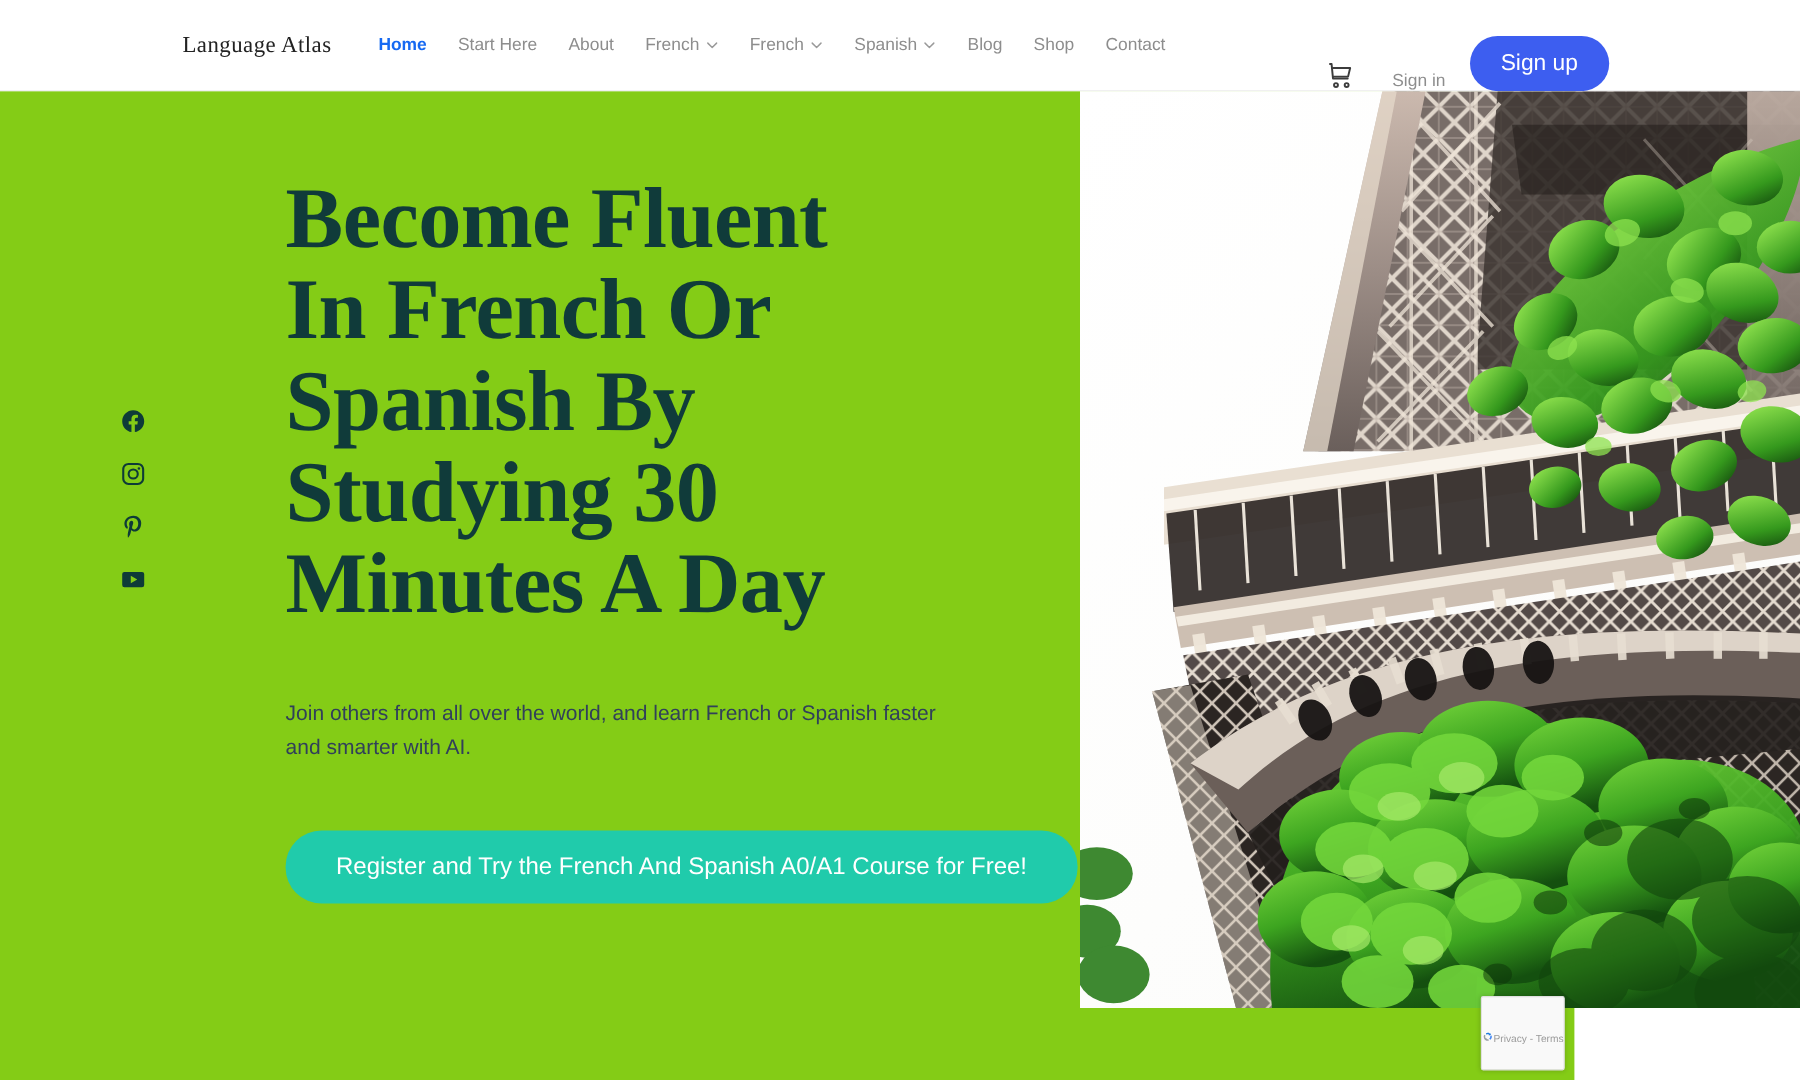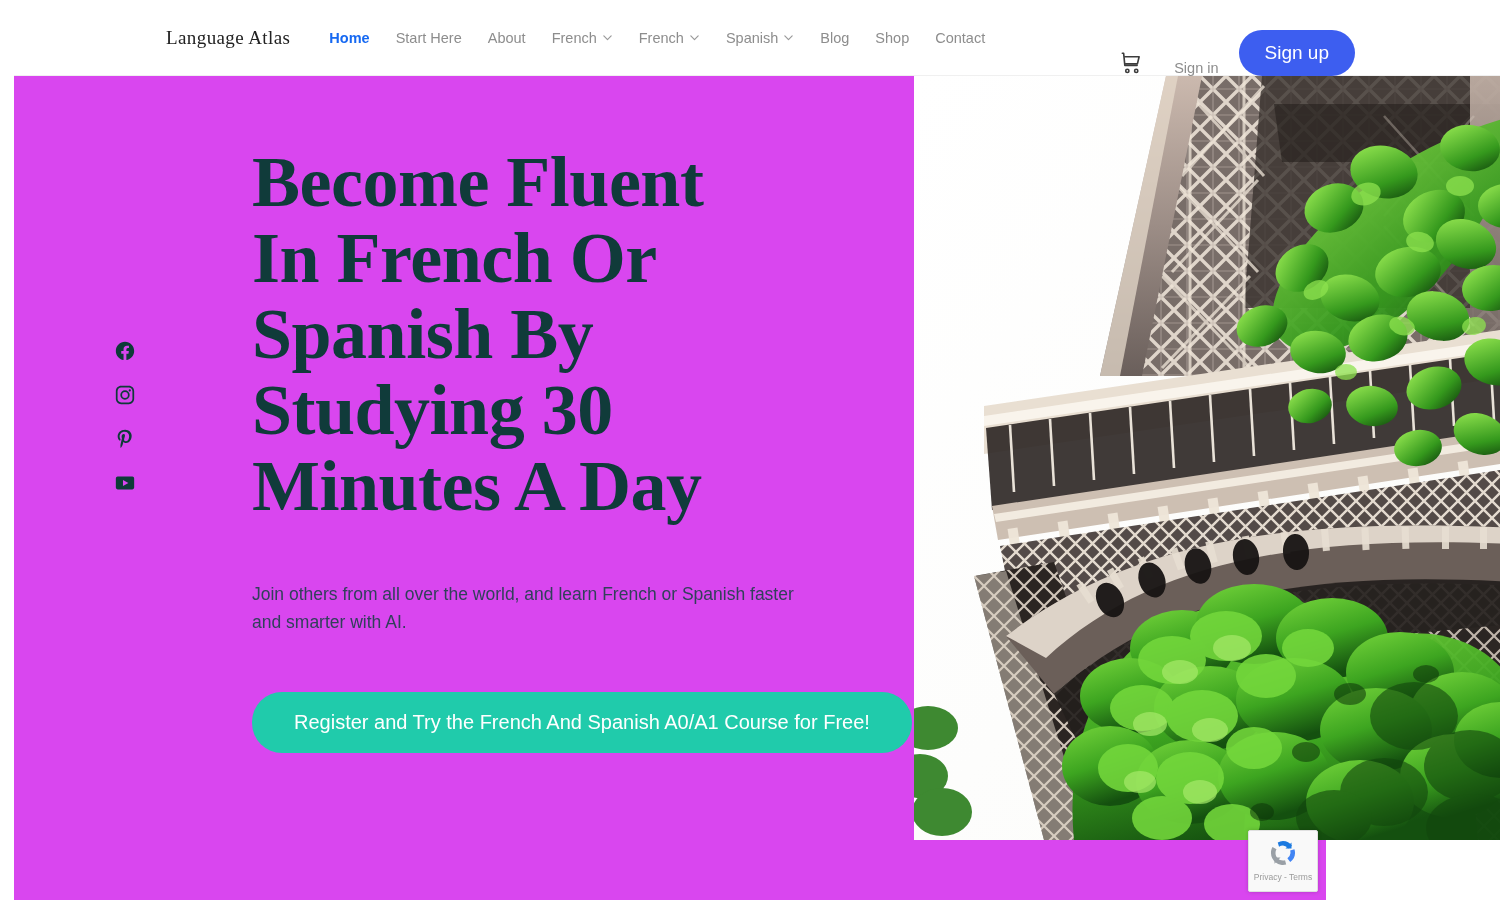--- a/index.html
+++ b/index.html
@@ -2,21 +2,21 @@
 <html><head>
 <meta charset="utf-8">
 <style>
   * { box-sizing: border-box; margin: 0; padding: 0; }
   html, body {
     width: 1500px; height: 900px;
     background: #ffffff;
     font-family: "Liberation Sans", sans-serif;
     overflow: hidden;
   }
-  .page { position: relative; width: 1312px; height: 900px; background: #d946ef; margin-left: 14px; }
+  .page { position: relative; width: 1312px; height: 900px; background: #84cc16; }
 
   
   .header {
     position: absolute; top: 0; left: 0;
     width: 1500px; height: 76px;
     background: #ffffff;
     border-bottom: 1px solid #f0f0f0;
     display: flex; align-items: center;
   }
   .logo {
@@ -103,21 +103,21 @@
   .photo { position: absolute; inset: 0; }
 
   
   .recaptcha {
     position: absolute; right: 8px; bottom: 8px;
     width: 70px; height: 62px;
     background: #f9f9f9;
     border: 1px solid #e0e0e0;
     border-radius: 2px;
     box-shadow: 0 0 4px rgba(0,0,0,0.18);
-    display: flex; flex-direction: column;
+    display: flex; flex-direction: row;
     align-items: center; justify-content: flex-start;
     padding-top: 5px; cursor: pointer;
   }
   .recaptcha-logo { width: 34px; height: 34px; }
   .recaptcha-text {
     font-size: 8.5px; color: #9b9b9b;
     margin-top: 2px; white-space: nowrap;
   }
 </style>
 </head>

